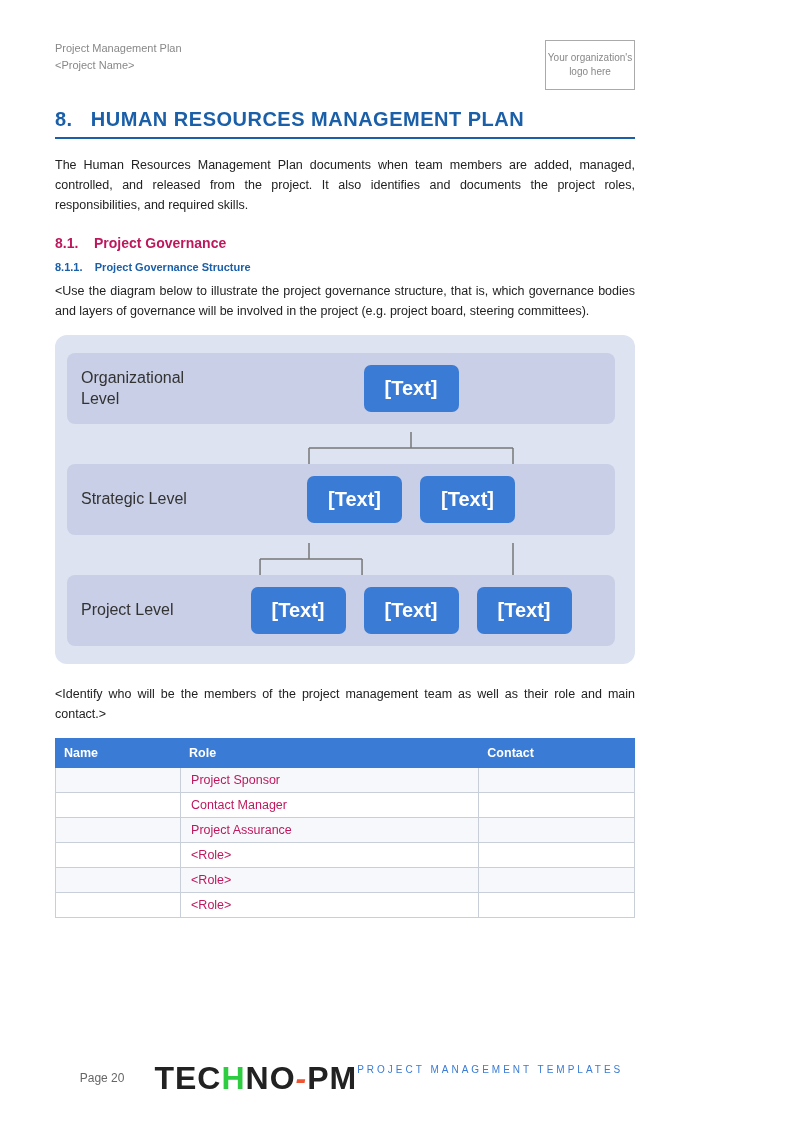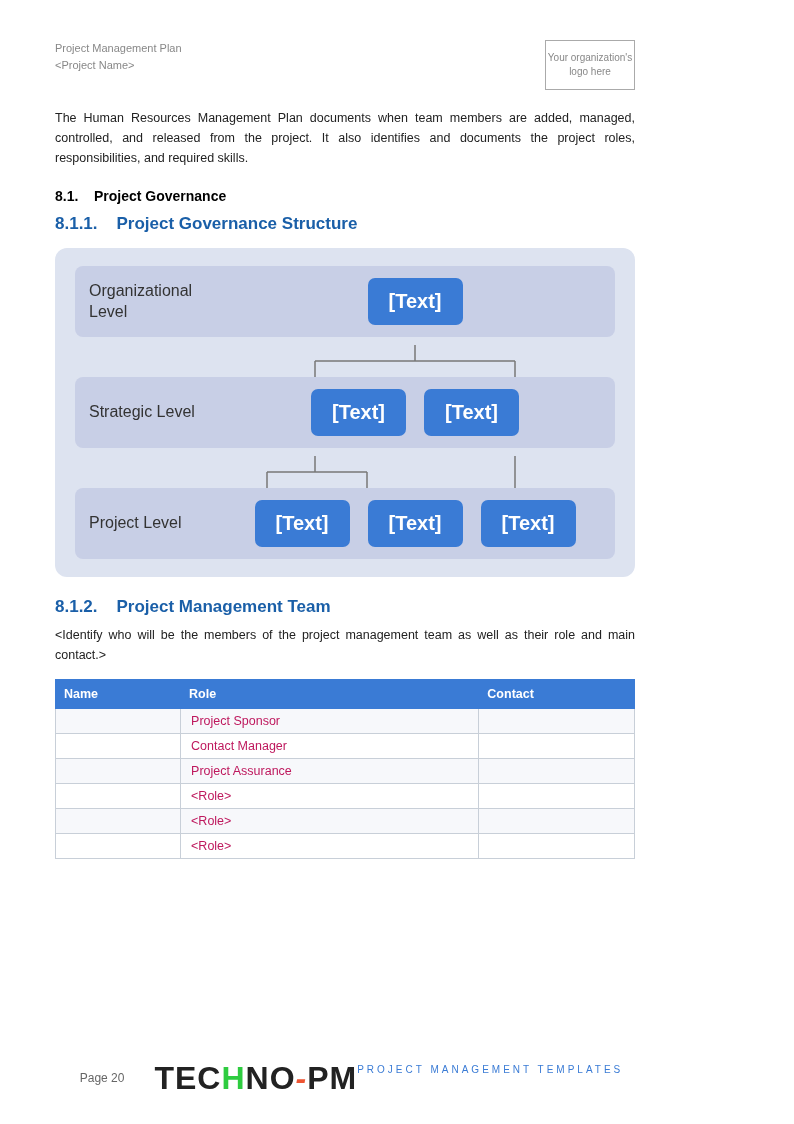--- a/index.html
+++ b/index.html
@@ -58,26 +58,26 @@
       font-size: 12.5px;
       color: #222;
       text-align: justify;
       line-height: 1.6;
       margin-bottom: 14px;
     }
     
     .sub-section-title {
       font-size: 14px;
       font-weight: bold;
-      color: #000000;
+      color: #be185d;
       margin-top: 20px;
       margin-bottom: 10px;
     }
     .sub-sub-section-title {
-      font-size: 17px;
+      font-size: 11px;
       font-weight: bold;
       color: #1a5fa8;
       margin-top: 10px;
       margin-bottom: 8px;
     }
     
     .table-container {
       margin-top: 12px;
     }
     table {
@@ -137,21 +137,21 @@
       letter-spacing: 3px;
       color: #3a7bd5;
       text-transform: uppercase;
       margin-top: 2px;
       font-weight: normal;
     }
     
     .diagram-wrapper {
       background: #dde3f0;
       border-radius: 12px;
-      padding: 18px 20px 18px 20px;
+      padding: 18px 20px 18px 12px;
       margin: 14px 0 20px 0;
     }
     .org-level-bg {
       background: #c8cfe6;
       border-radius: 8px;
       padding: 12px 14px;
       margin-bottom: 8px;
       display: flex;
       align-items: center;
     }
@@ -201,35 +201,41 @@
   <div class="header">
     <div class="header-left">
       <div>Project Management Plan</div>
       <div>&lt;Project Name&gt;</div>
     </div>
     <div class="logo-box">
       <span>Your organization's logo here</span>
     </div>
   </div>
 
+  <div class="section-title">
+    <span>8.</span>
+    &nbsp;
+    <span>HUMAN RESOURCES MANAGEMENT PLAN</span>
+  </div>
 
   <p class="body-text">The Human Resources Management Plan documents when team members are added, managed, controlled, and released from the project. It also identifies and documents the project roles, responsibilities, and required skills.</p>
 
   <div class="sub-section-title">
     <span>8.1.</span>
     &nbsp;&nbsp;
     <span>Project Governance</span>
   </div>
 
   <div class="sub-sub-section-title">
     <span>8.1.1.</span>
     &nbsp;&nbsp;
     <span>Project Governance Structure</span>
   </div>
 
+  <p class="body-text">&lt;Use the diagram below to illustrate the project governance structure, that is, which governance bodies and layers of governance will be involved in the project (e.g. project board, steering committees).</p>
 
   <div class="diagram-wrapper">
 
     <div class="org-level-bg">
       <div class="level-name">Organizational<br>Level</div>
       <div class="nodes-area">
         <div class="node-box">[Text]</div>
       </div>
     </div>
 
@@ -273,25 +279,20 @@
       <div class="level-name">Project Level</div>
       <div class="nodes-area">
         <div class="node-box">[Text]</div>
         <div class="node-box">[Text]</div>
         <div class="node-box">[Text]</div>
       </div>
     </div>
 
   </div>
 
-  <div class="sub-sub-section-title">
-    <span>8.1.2.</span>
-    &nbsp;&nbsp;
-    <span>Project Management Team</span>
-  </div>
 
   <p class="body-text">&lt;Identify who will be the members of the project management team as well as their role and main contact.&gt;</p>
 
   <div class="table-container">
     <table>
       <thead>
         <tr>
           <th>Name</th>
           <th>Role</th>
           <th>Contact</th>

